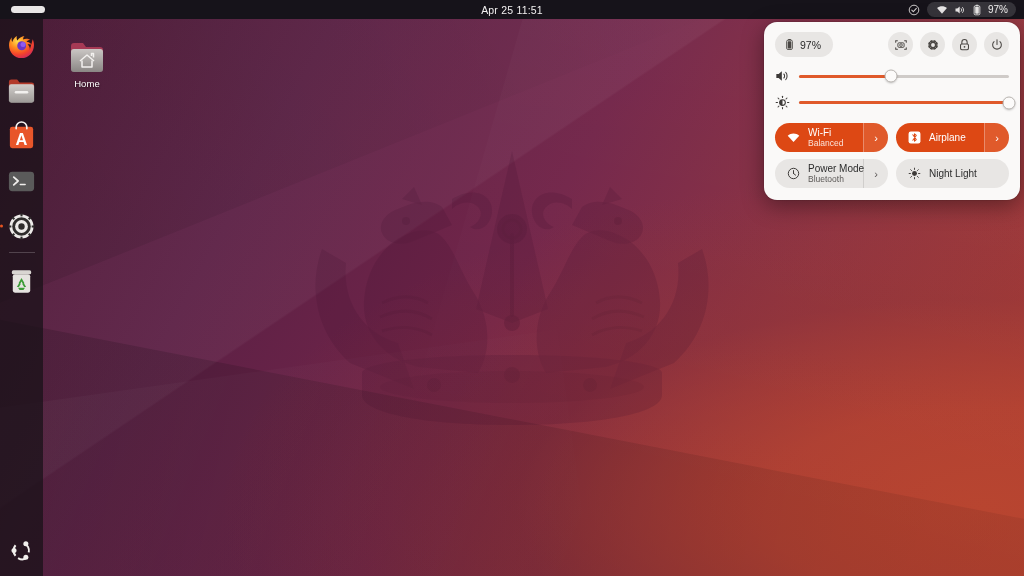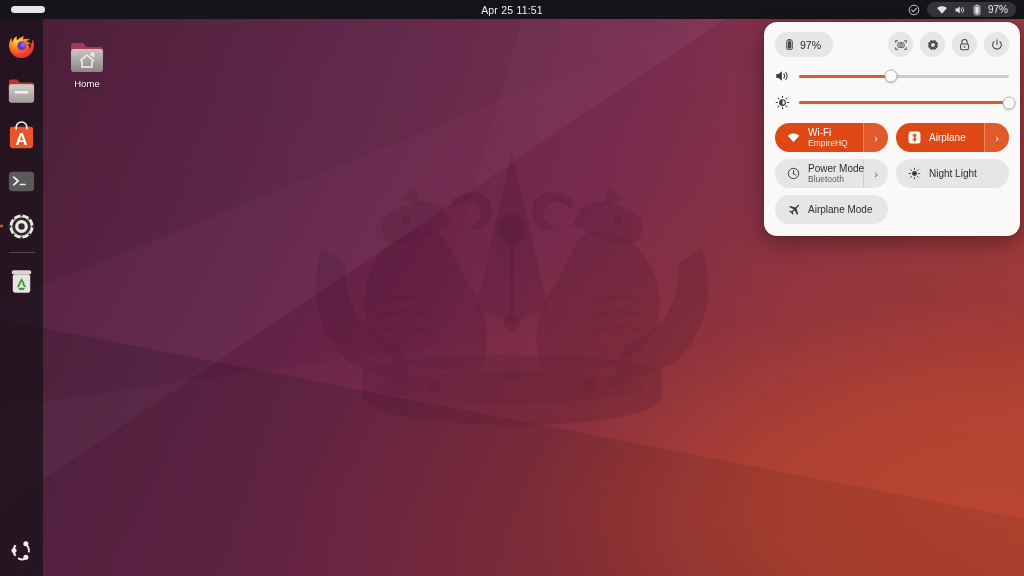--- a/index.html
+++ b/index.html
@@ -514,21 +514,21 @@
   <div id="toggles">
 
     <div class="tgl active has-sub">
       <span class="t-ic">
         <svg width="13" height="12" viewBox="0 0 16 14">
           <path d="M0.9 4.2 C2.9 2.5 5.4 1.6 8 1.6 C10.6 1.6 13.1 2.5 15.1 4.2 L8 12 Z" fill="#ffffff"></path>
         </svg>
       </span>
       <span class="t-txt">
         <span class="t-title">Wi-Fi</span>
-        <span class="t-sub">EmpireHQ</span>
+        <span class="t-sub">Balanced</span>
       </span>
       <span class="chev">›</span>
     </div>
 
     <div class="tgl active">
       <span class="t-ic">
         <svg width="13" height="13" viewBox="0 0 14 14">
           <rect x="0.6" y="0.6" width="12.8" height="12.8" rx="2.4" fill="#ffffff"></rect>
           <path d="M5.2 4 L8.9 9.2 L7 11 V3 L8.9 4.8 L5.2 10" fill="none" stroke="#dd4814" stroke-width="1.1" stroke-linecap="round" stroke-linejoin="round"></path>
         </svg>
@@ -569,25 +569,15 @@
               <path d="M3.3 12.7 L4.4 11.6"></path>
           </g>
         </svg>
       </span>
       <span class="t-txt">
         <span class="t-title">Night Light</span>
       </span>
     </div>
 
 
-    <div class="tgl">
-      <span class="t-ic">
-        <svg width="14" height="13" viewBox="0 0 16 16">
-          <path d="M14.6 2.6 c-0.5 -0.5 -1.4 -0.4 -2.1 0.3 L9.9 5.5 3.1 3.6 1.9 4.8 7.6 7.8 5.4 10 3 9.5 2 10.5 4.7 11.9 6.1 14.6 7.1 13.6 6.6 11.2 8.8 9 11.8 14.7 13 13.5 11.1 6.7 13.7 4.1 c0.7 -0.7 0.8 -1.6 0.3 -2.1 z" fill="#3d3a38"></path>
-        </svg>
-      </span>
-      <span class="t-txt">
-        <span class="t-title">Airplane Mode</span>
-      </span>
-    </div>
 
   </div>
 </div>
 
 </body></html>

